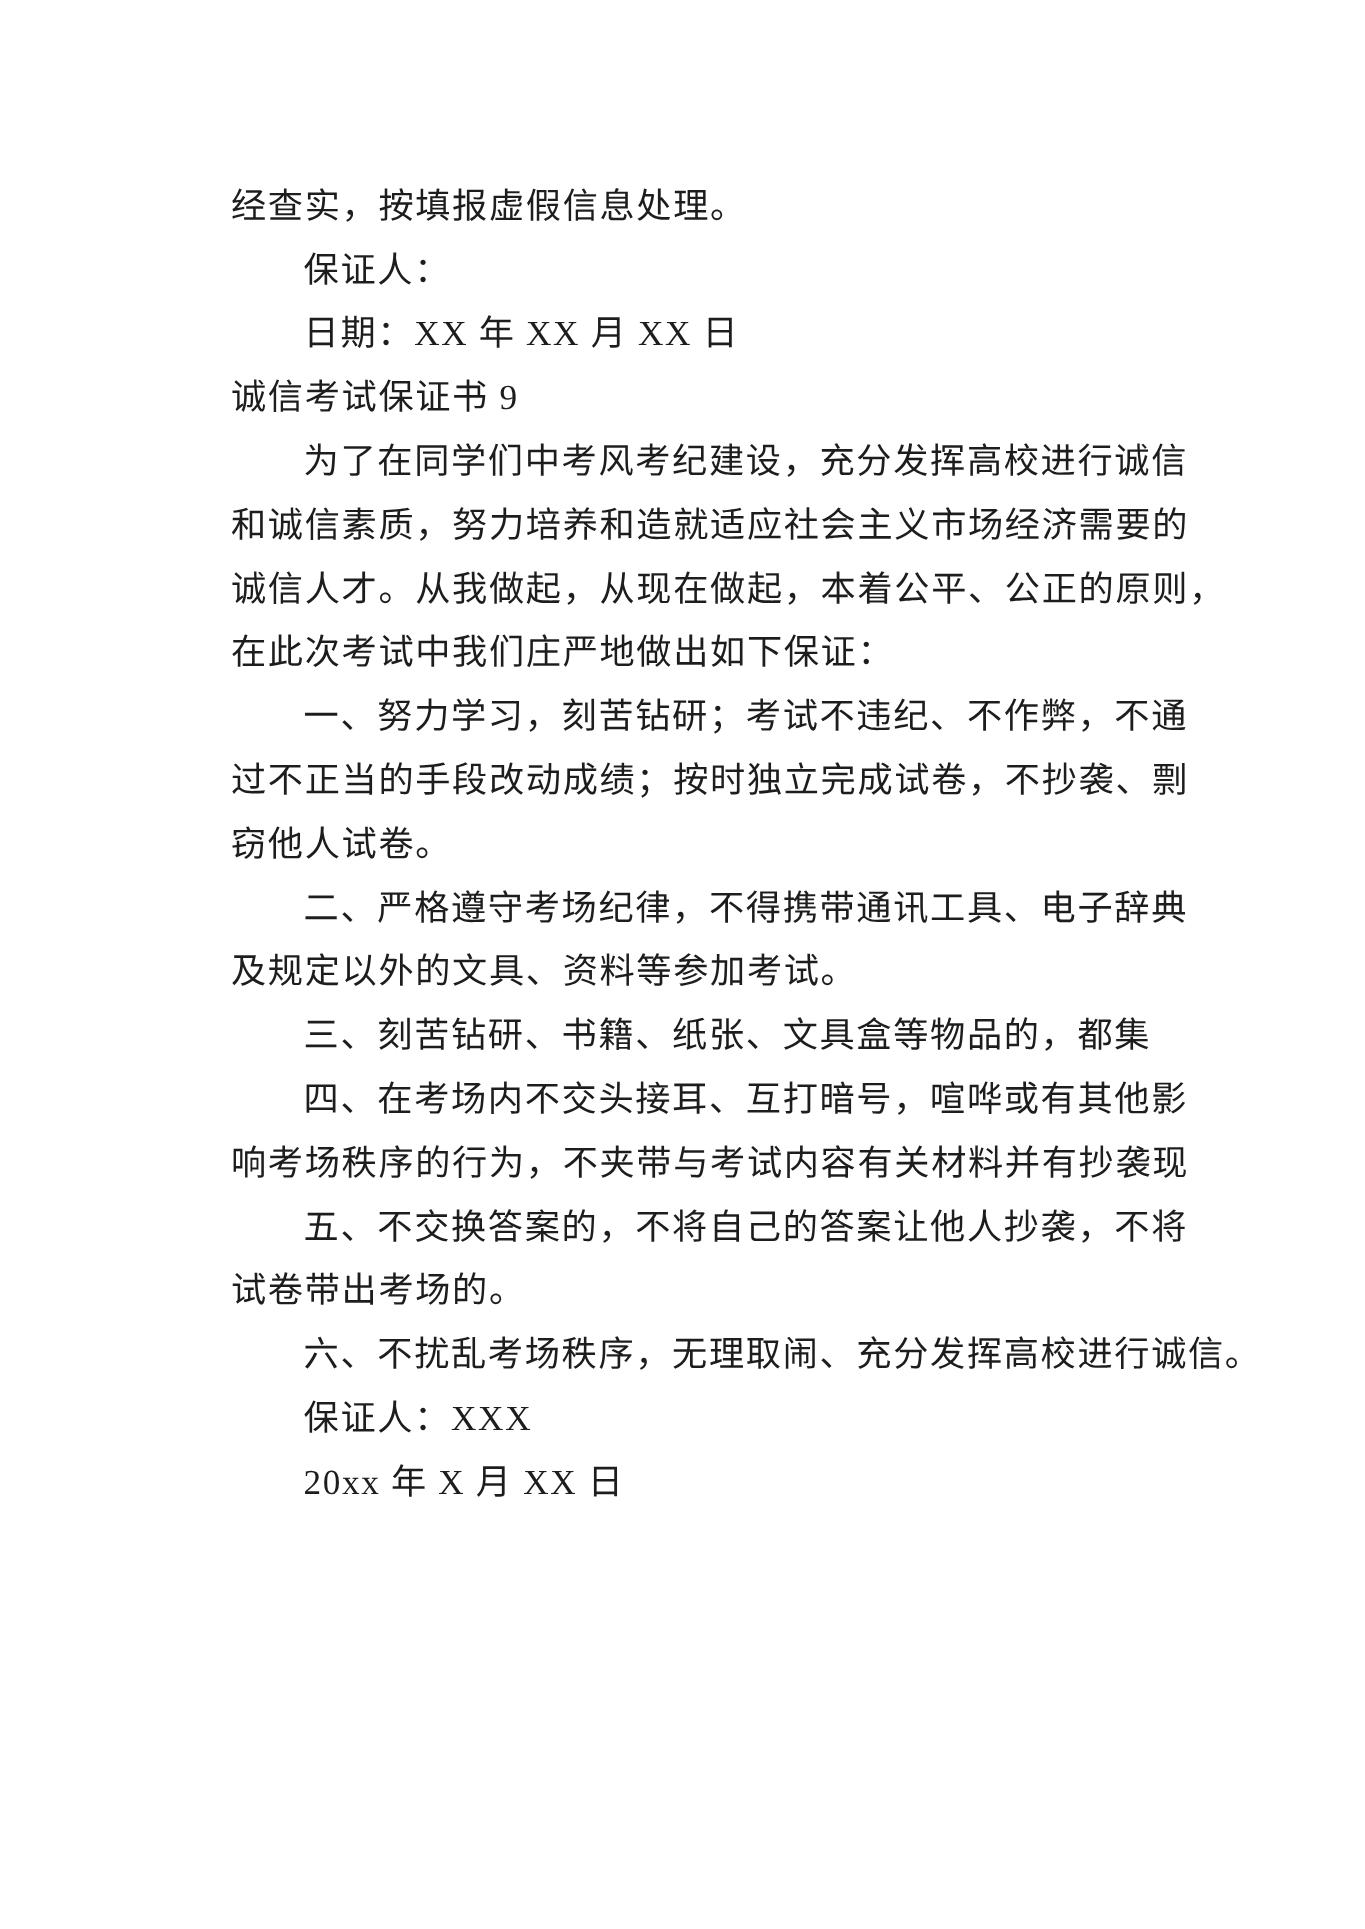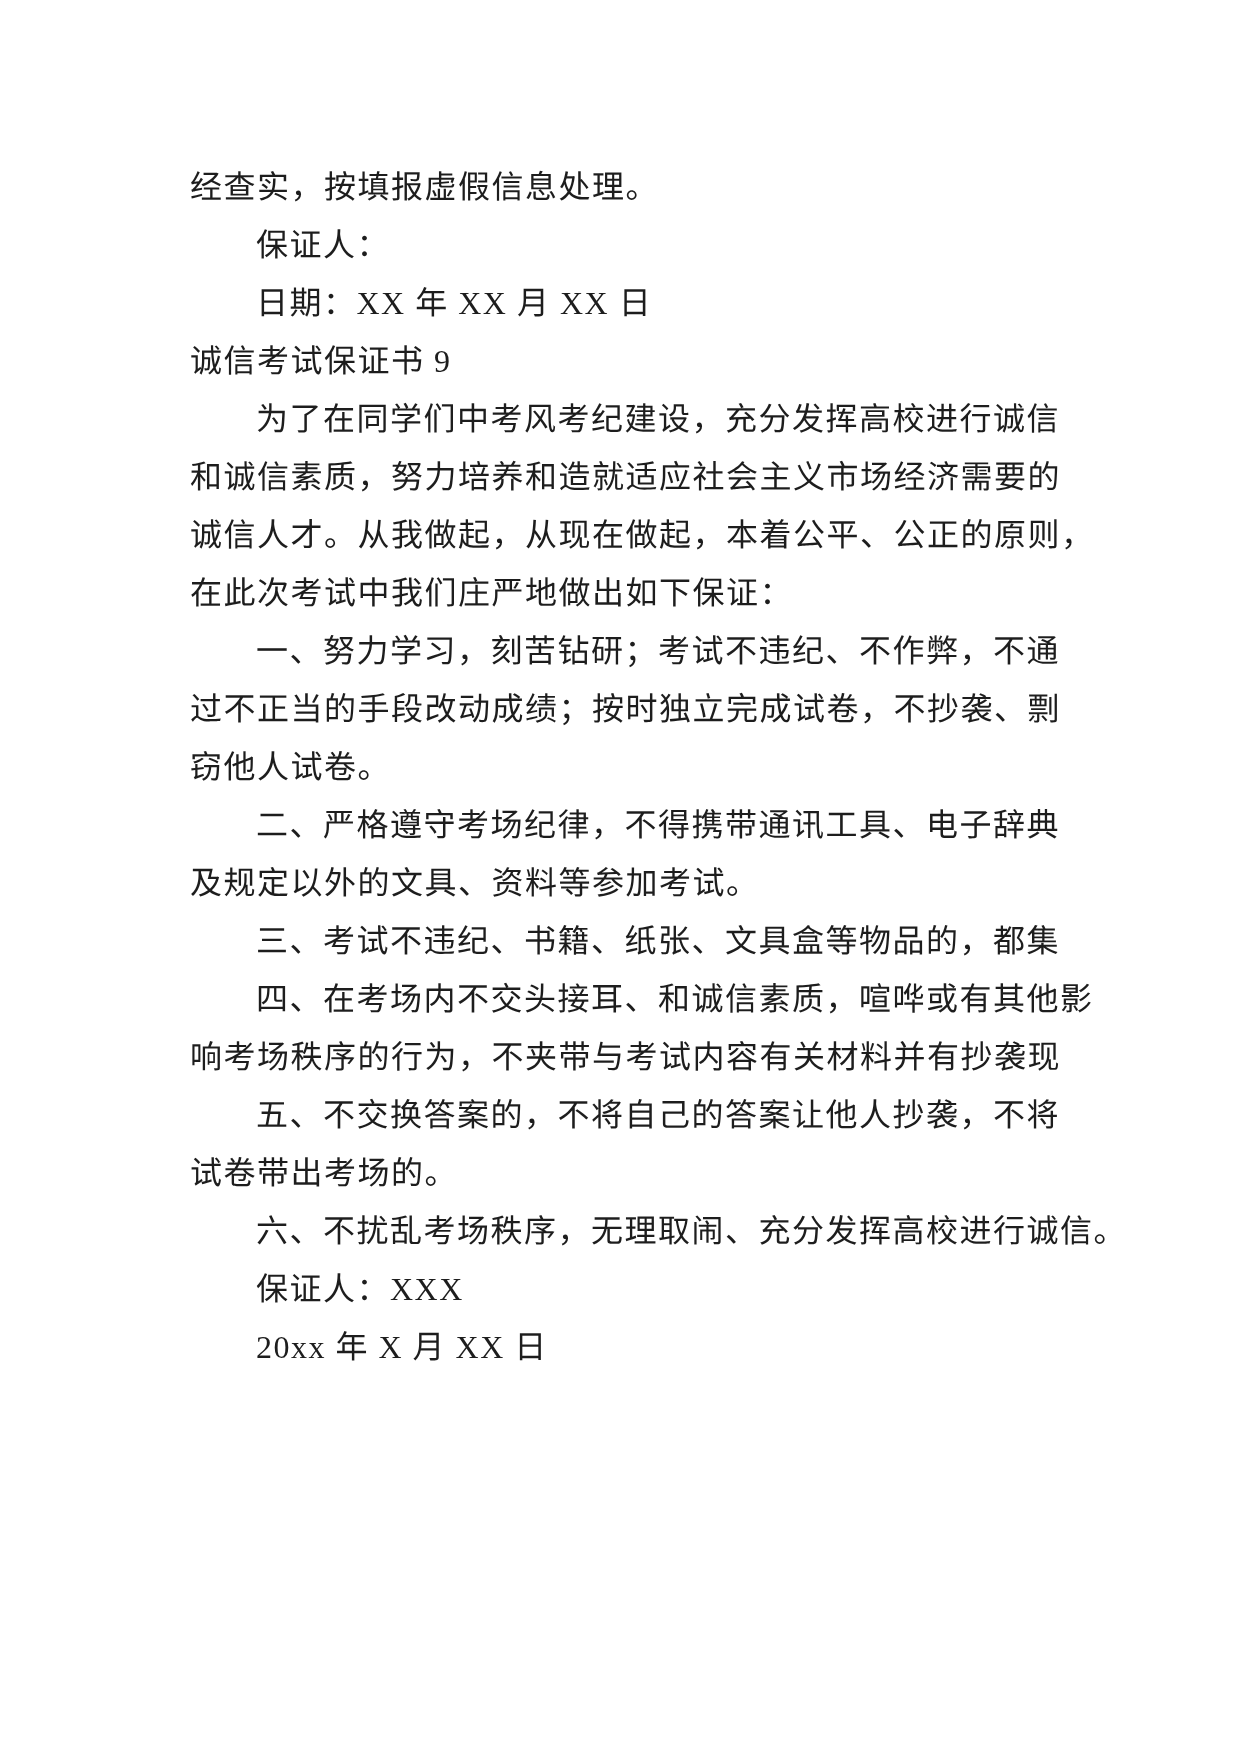--- a/index.html
+++ b/index.html
@@ -8,20 +8,21 @@
     height:1754px;
     background:#ffffff;
     position:relative;
     font-family:"Liberation Serif","DejaVu Serif",serif;
   }
   .page{
     position:absolute;
     inset:0;
     background:#ffffff;
     overflow:hidden;
+    margin-left:20px;
   }
   .content{
     position:absolute;
     left:190px;
     top:158px;
     width:870px;
   }
   .line{
     height:58px;
     line-height:58px;
@@ -47,22 +48,22 @@
       <div class="line">诚信考试保证书 9</div>
       <div class="line indent">为了在同学们中考风考纪建设，充分发挥高校进行诚信</div>
       <div class="line">和诚信素质，努力培养和造就适应社会主义市场经济需要的</div>
       <div class="line">诚信人才。从我做起，从现在做起，本着公平、公正的原则，</div>
       <div class="line">在此次考试中我们庄严地做出如下保证：</div>
       <div class="line indent">一、努力学习，刻苦钻研；考试不违纪、不作弊，不通</div>
       <div class="line">过不正当的手段改动成绩；按时独立完成试卷，不抄袭、剽</div>
       <div class="line">窃他人试卷。</div>
       <div class="line indent">二、严格遵守考场纪律，不得携带通讯工具、电子辞典</div>
       <div class="line">及规定以外的文具、资料等参加考试。</div>
-      <div class="line indent">三、考试不违纪、书籍、纸张、文具盒等物品的，都集</div>
-      <div class="line indent">四、在考场内不交头接耳、和诚信素质，喧哗或有其他影</div>
+      <div class="line indent">三、刻苦钻研、书籍、纸张、文具盒等物品的，都集</div>
+      <div class="line indent">四、在考场内不交头接耳、互打暗号，喧哗或有其他影</div>
       <div class="line">响考场秩序的行为，不夹带与考试内容有关材料并有抄袭现</div>
       <div class="line indent">五、不交换答案的，不将自己的答案让他人抄袭，不将</div>
       <div class="line">试卷带出考场的。</div>
       <div class="line indent">六、不扰乱考场秩序，无理取闹、充分发挥高校进行诚信。</div>
       <div class="line indent">保证人：XXX</div>
       <div class="line indent">20xx 年 X 月 XX 日</div>
     </div>
 </div>
 
 </body></html>

